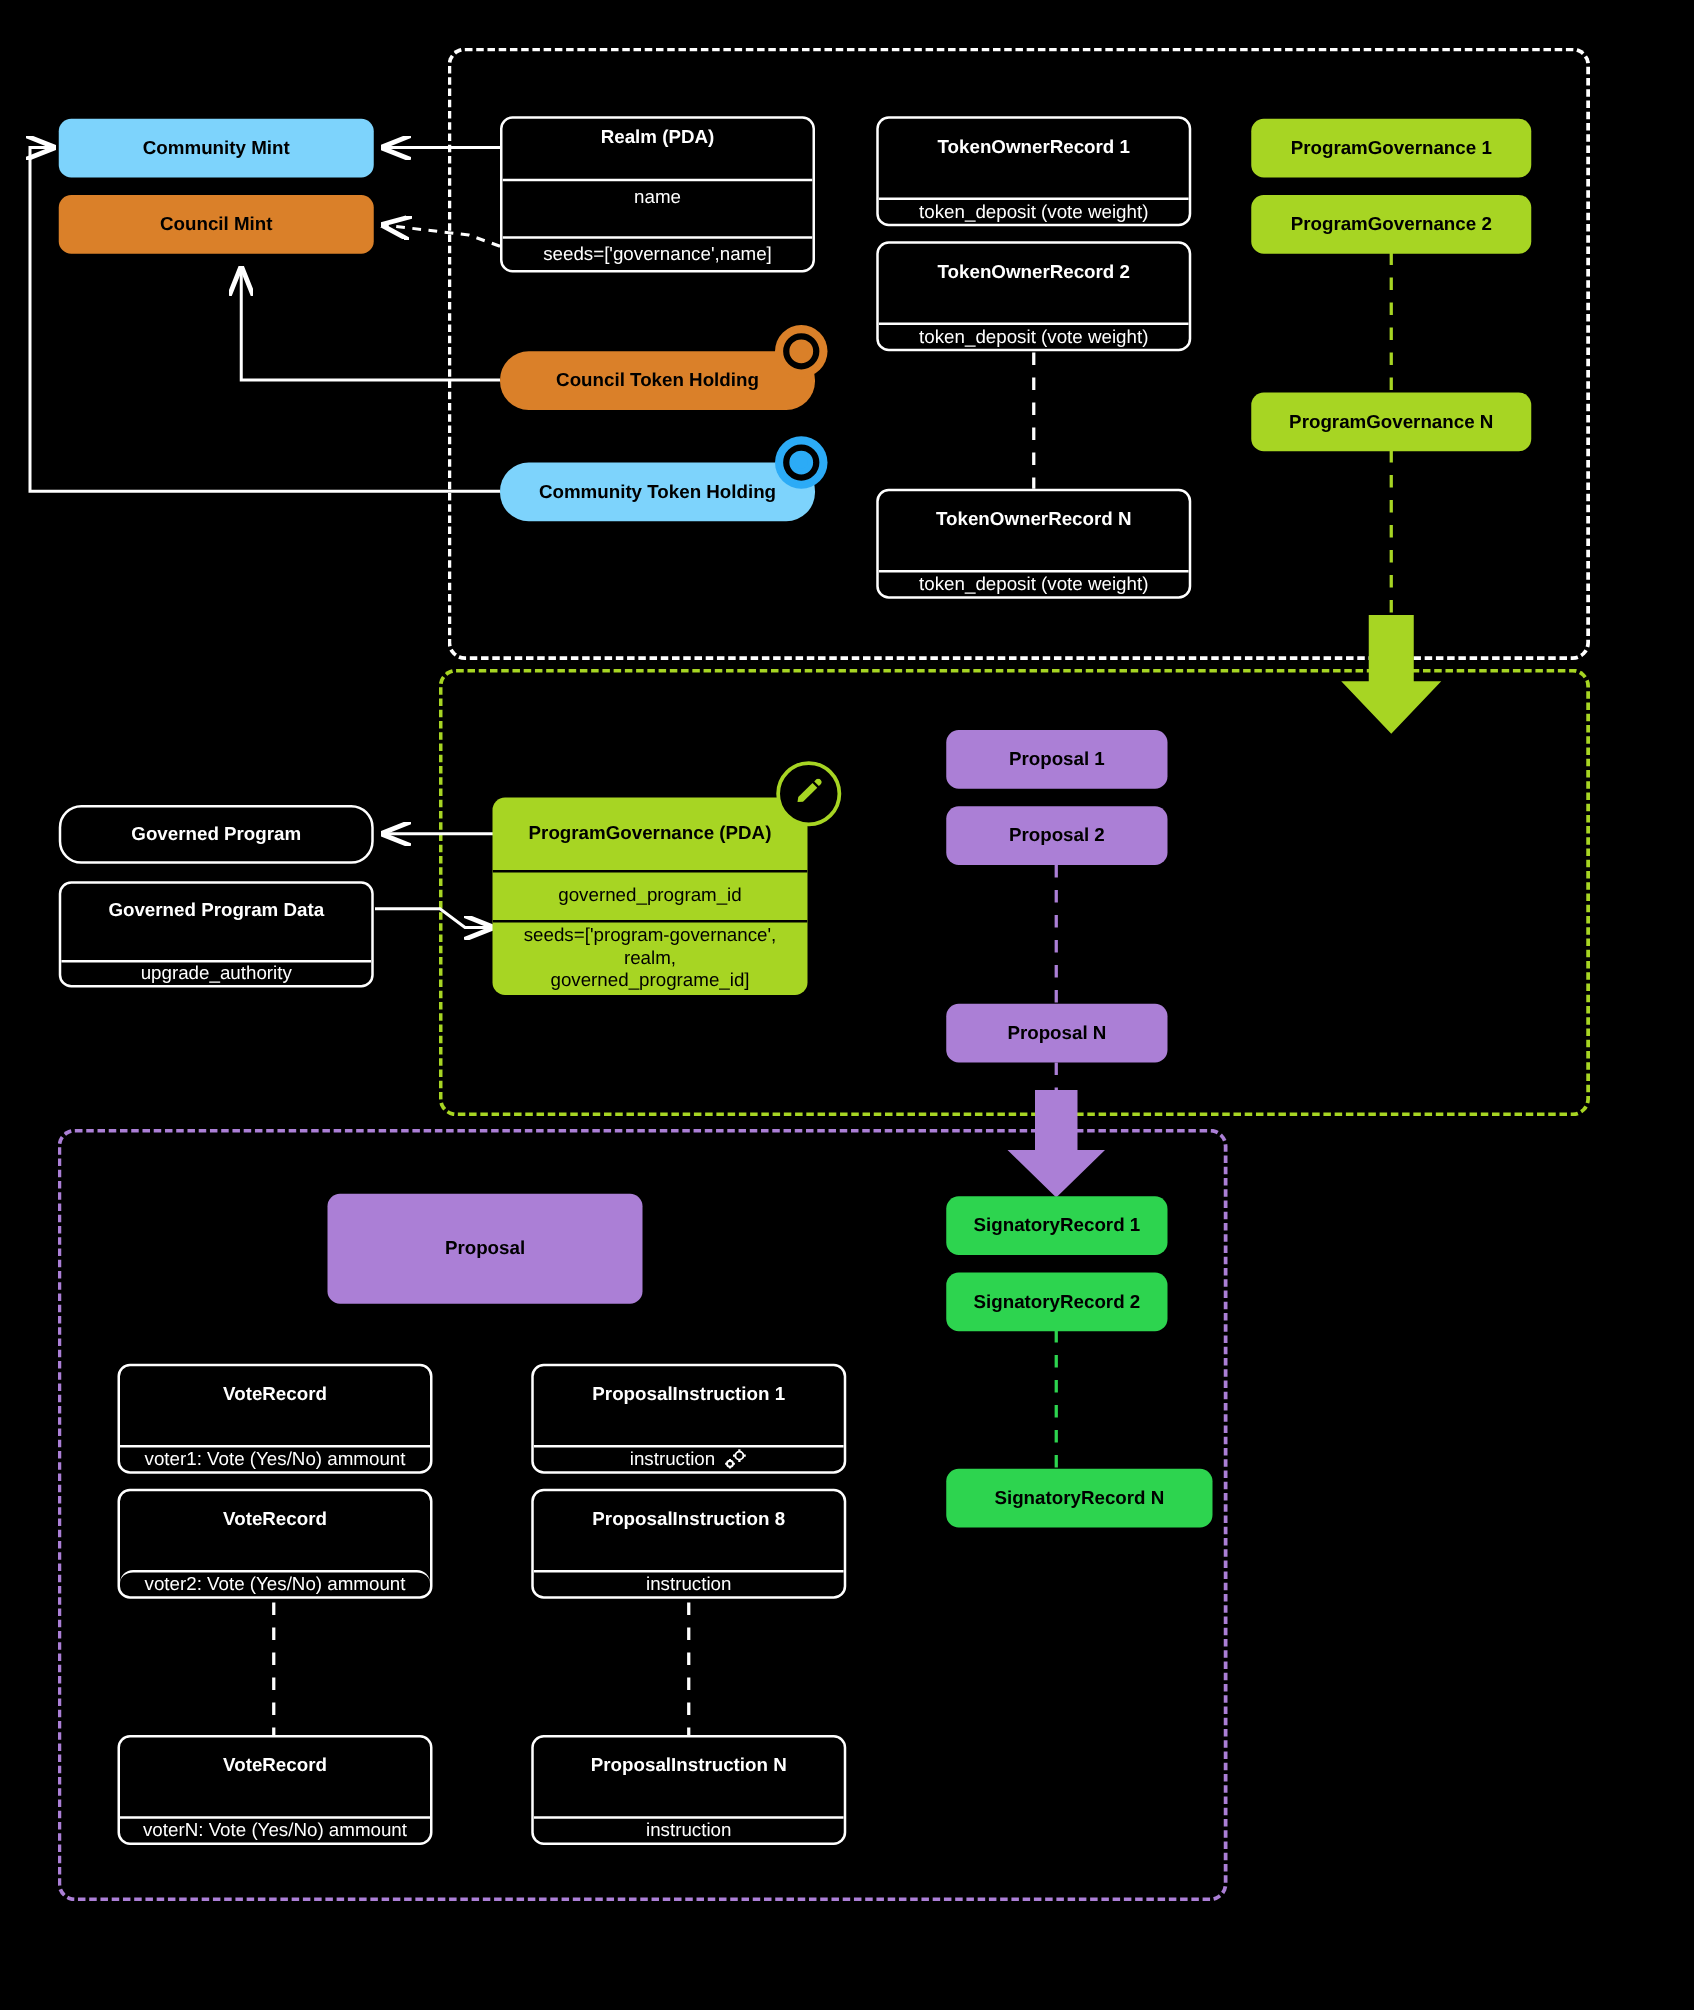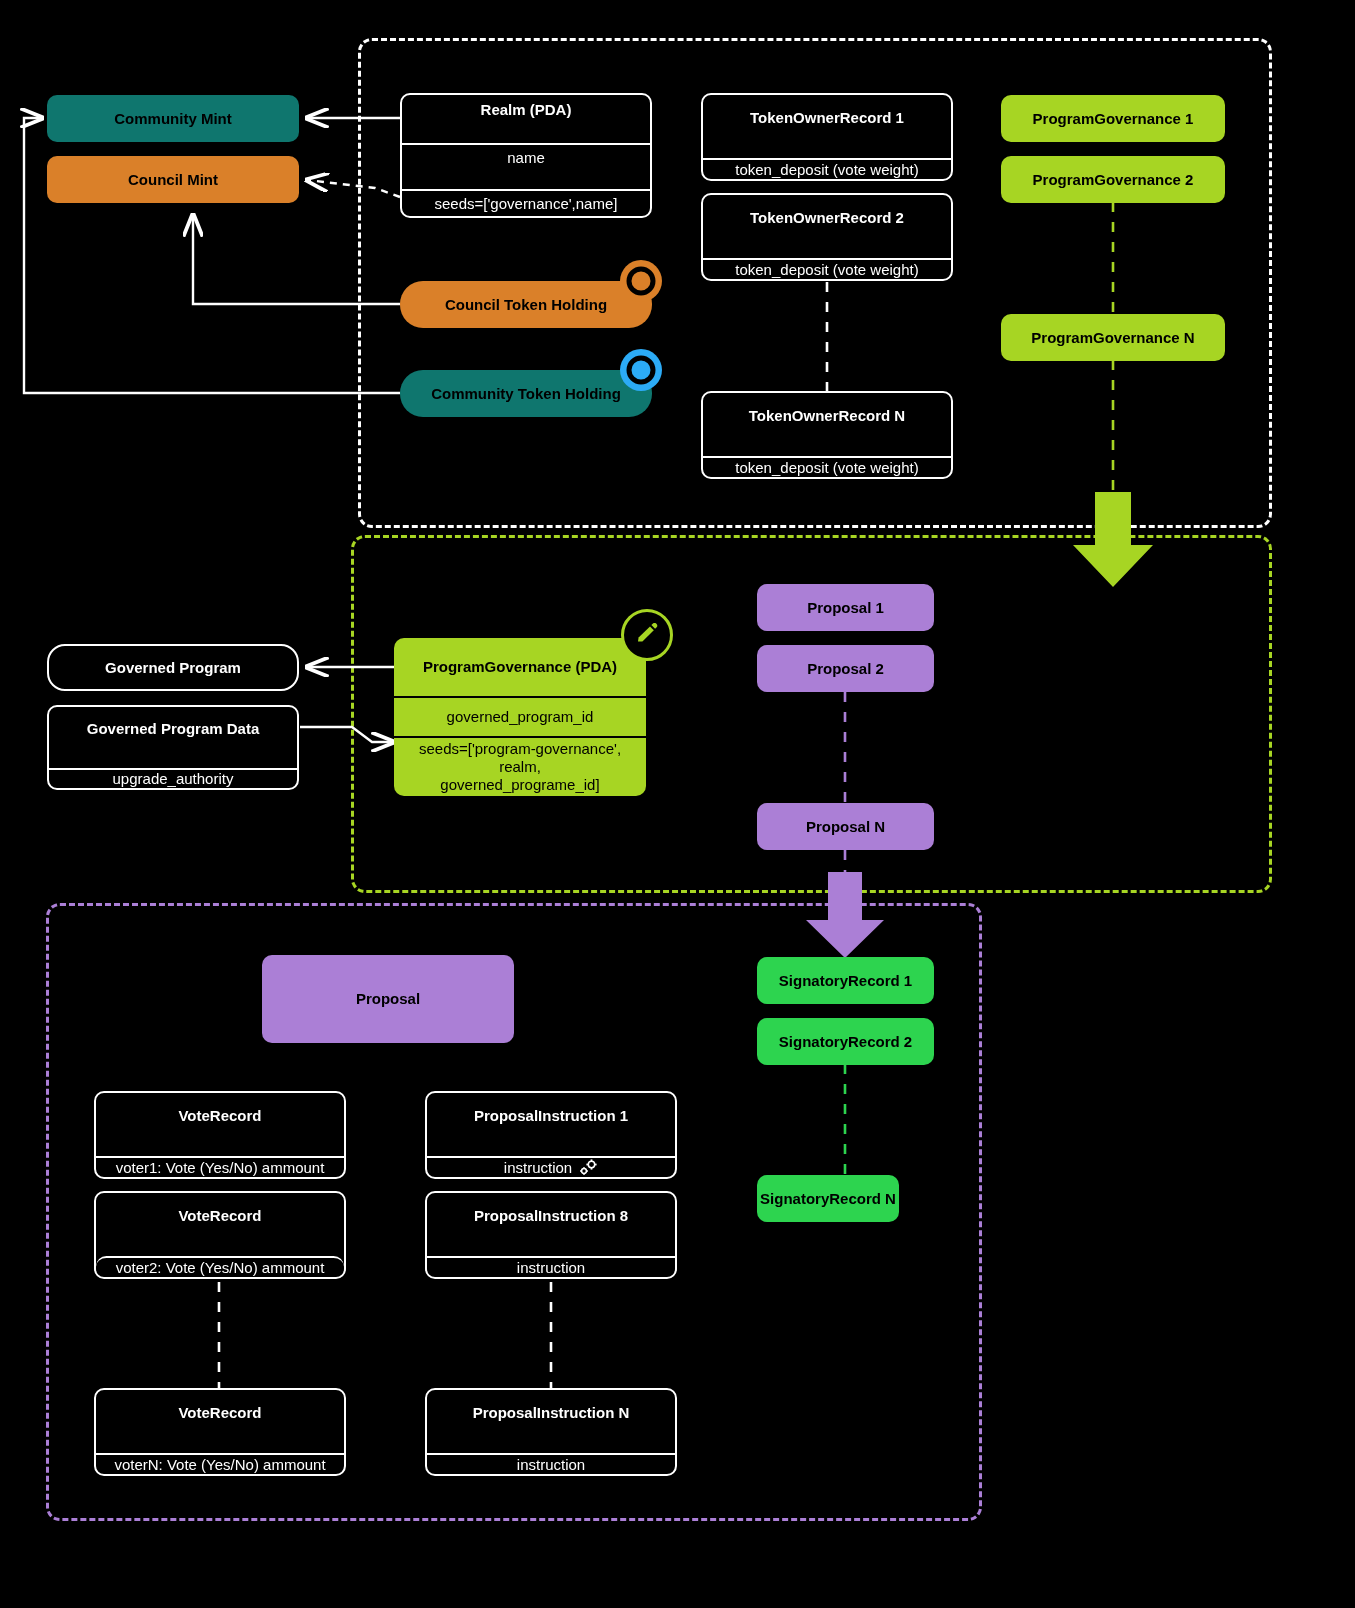--- a/index.html
+++ b/index.html
@@ -72,21 +72,21 @@
   .solid .hdr {
     font-size: 15px;
     color: #000000;
     flex: 1;
   }
   .solid .row {
     font-size: 15px;
     color: #000000;
     border-top: 2px solid #000000;
   }
-  .fill-blue   { background: #0f766e; }
+  .fill-blue   { background: #7dd3fc; }
   .fill-orange { background: #da8029; }
   .fill-green  { background: #a7d523; }
   .fill-purple { background: #ab7fd6; }
   .fill-emerald{ background: #2dd44f; }
 
   .badge {
     position: absolute;
     width: 42px;
     height: 42px;
     border-radius: 50%;
@@ -298,17 +298,17 @@
     <div class="hdr" style="height:45px;">ProposalInstruction N</div>
     <div class="row" style="flex:1;">instruction</div>
   </div>
 
   <div class="node solid fill-emerald" style="left:757px; top:957px; width:177px; height:47px;">
     <div class="hdr">SignatoryRecord 1</div>
   </div>
   <div class="node solid fill-emerald" style="left:757px; top:1018px; width:177px; height:47px;">
     <div class="hdr">SignatoryRecord 2</div>
   </div>
-  <div class="node solid fill-emerald" style="left:757px; top:1175px; width:142px; height:47px;">
+  <div class="node solid fill-emerald" style="left:757px; top:1175px; width:213px; height:47px;">
     <div class="hdr">SignatoryRecord N</div>
   </div>
 
 </div>
 
 </body></html>

